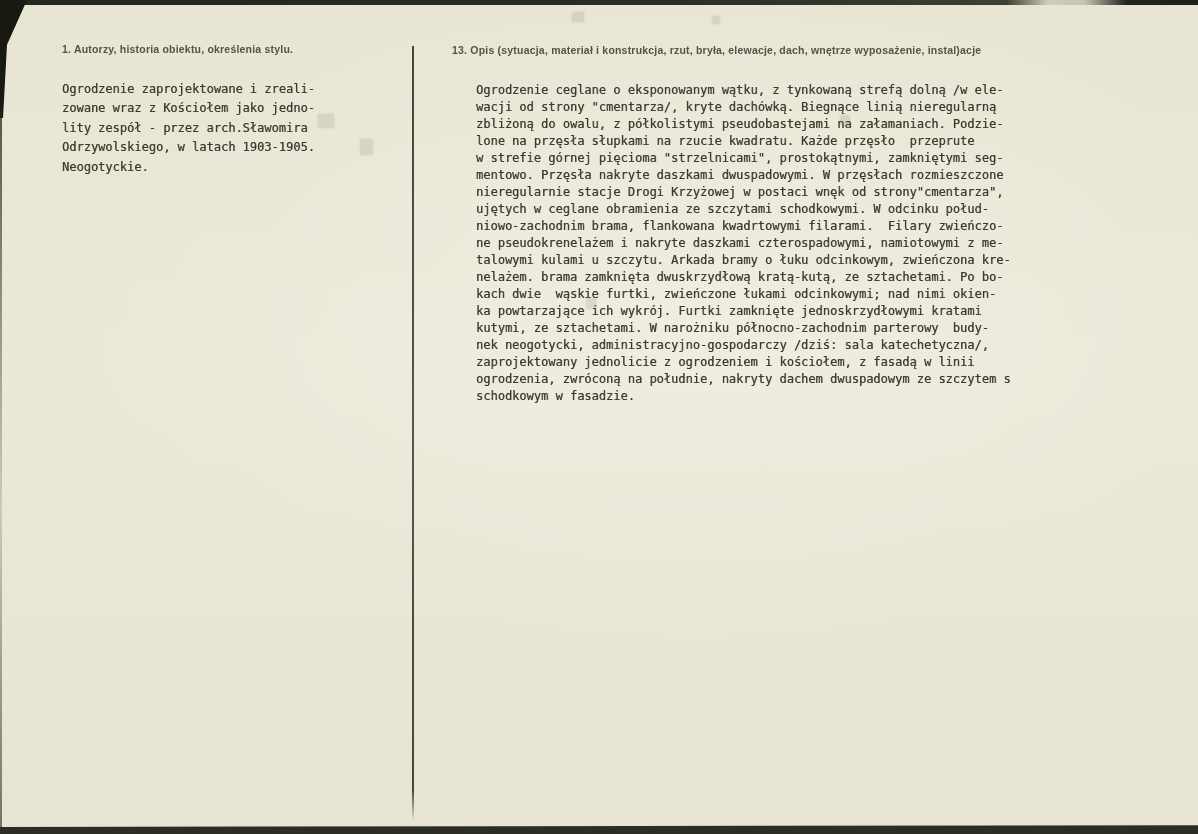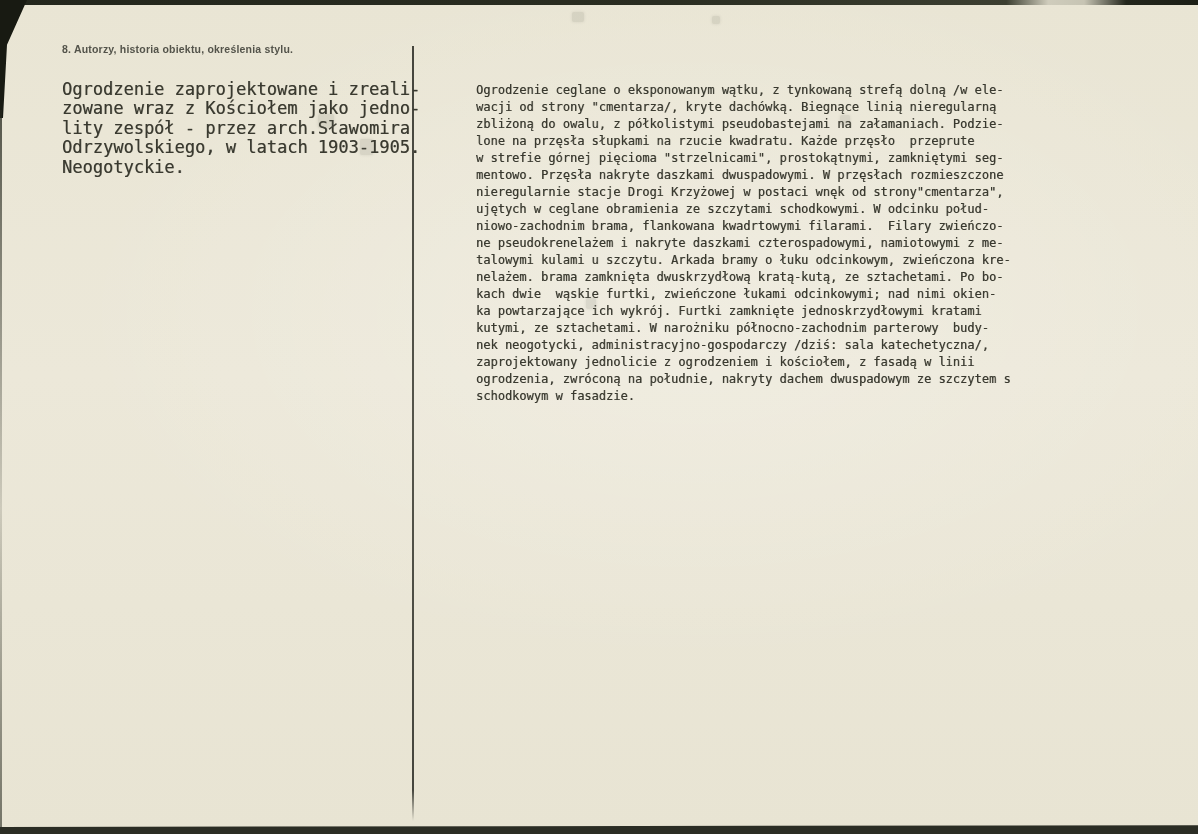--- a/index.html
+++ b/index.html
@@ -66,21 +66,21 @@
   .typewriter {
     position: absolute;
     margin: 0;
     font-family: "DejaVu Sans Mono", "Liberation Mono", monospace;
     color: #39392f;
     white-space: pre;
     text-shadow: 0.5px 0.3px 0.5px rgba(57,57,47,0.55);
   }
   .body-12 {
     left: 62px; top: 80px;
-    font-size: 17px;
+    font-size: 12px;
     line-height: 19.4px;
   }
   .body-13 {
     left: 476px; top: 82px;
     font-size: 12px;
     line-height: 17px;
   }
 
   .smudge {
     position: absolute;
@@ -100,28 +100,29 @@
 
 <div class="page">
 
   <div class="scan-edge-top"></div>
   <div class="scan-corner-tl"></div>
   <div class="scan-edge-left"></div>
   <div class="scan-edge-bottom"></div>
 
   <div class="divider"></div>
 
-  <div class="field-label label-12">8. Autorzy, historia obiektu, określenia stylu.</div>
+  <div class="field-label label-12">1. Autorzy, historia obiektu, określenia stylu.</div>
 
   <div class="typewriter body-12">Ogrodzenie zaprojektowane i zreali-
 zowane wraz z Kościołem jako jedno-
 lity zespół - przez arch.Sławomira
 Odrzywolskiego, w latach 1903-1905.
 Neogotyckie.</div>
 
+  <div class="field-label label-13">13. Opis (sytuacja, materiał i konstrukcja, rzut, bryła, elewacje, dach, wnętrze wyposażenie, instal)acje</div>
 
   <div class="typewriter body-13">Ogrodzenie ceglane o eksponowanym wątku, z tynkowaną strefą dolną /w ele-
 wacji od strony "cmentarza/, kryte dachówką. Biegnące linią nieregularną
 zbliżoną do owalu, z półkolistymi pseudobastejami na załamaniach. Podzie-
 lone na przęsła słupkami na rzucie kwadratu. Każde przęsło  przeprute
 w strefie górnej pięcioma "strzelnicami", prostokątnymi, zamkniętymi seg-
 mentowo. Przęsła nakryte daszkami dwuspadowymi. W przęsłach rozmieszczone
 nieregularnie stacje Drogi Krzyżowej w postaci wnęk od strony"cmentarza",
 ujętych w ceglane obramienia ze szczytami schodkowymi. W odcinku połud-
 niowo-zachodnim brama, flankowana kwadrtowymi filarami.  Filary zwieńczo-

